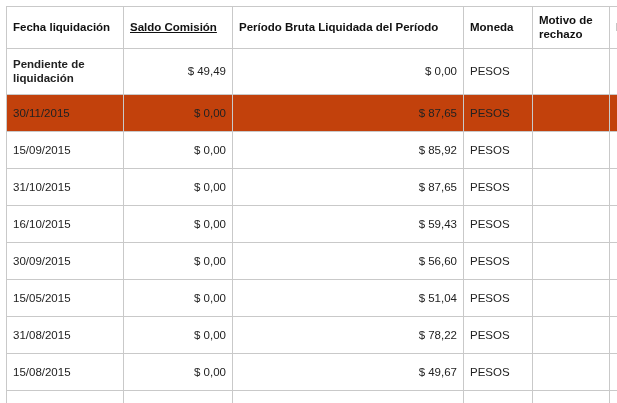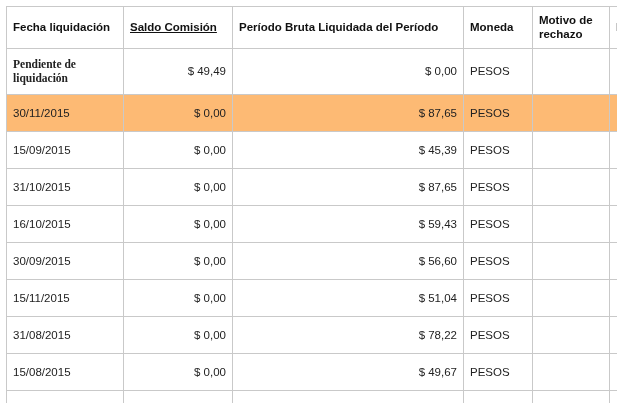--- a/index.html
+++ b/index.html
@@ -41,36 +41,35 @@
   table.grid td {
     border: 1px solid #c9c9c9;
     padding: 8px 6px;
     font-size: 11.5px;
     vertical-align: middle;
     height: 20px;
     color: #222222;
     background: #ffffff;
   }
   tr.alt td {
-    background: #fdba74;
+    background: #c2410c;
   }
   .col-fecha { width: 104px; }
   .col-saldo { width: 96px; text-decoration: underline; }
   .col-bruta { width: 218px; }
   .col-moneda { width: 56px; }
   .col-motivo { width: 64px; }
   .col-resumen { width: 66px; }
 
   .num { text-align: right; padding-right: 8px; }
   .center { text-align: center; }
   .pending {
     color: #cc0000;
     font-weight: bold;
     line-height: 1.25;
-    font-family: Liberation Serif, serif;
   }
   .th-center { text-align: center; }
 </style>
 </head>
 <body>
 
 <div class="page">
 
   <table class="grid">
     <thead>
@@ -101,21 +100,21 @@
         <td>PESOS</td>
         <td></td>
         <td class="center">
           
         </td>
       </tr>
 
       <tr>
         <td>15/09/2015</td>
         <td class="num">$ 0,00</td>
-        <td class="num">$  45,39</td>
+        <td class="num">$  85,92</td>
         <td>PESOS</td>
         <td></td>
         <td class="center">
           
         </td>
       </tr>
 
       <tr>
         <td>31/10/2015</td>
         <td class="num">$ 0,00</td>
@@ -143,21 +142,21 @@
         <td class="num">$ 0,00</td>
         <td class="num">$  56,60</td>
         <td>PESOS</td>
         <td></td>
         <td class="center">
           
         </td>
       </tr>
 
       <tr>
-        <td>15/11/2015</td>
+        <td>15/05/2015</td>
         <td class="num">$ 0,00</td>
         <td class="num">$  51,04</td>
         <td>PESOS</td>
         <td></td>
         <td class="center">
           
         </td>
       </tr>
 
       <tr>

